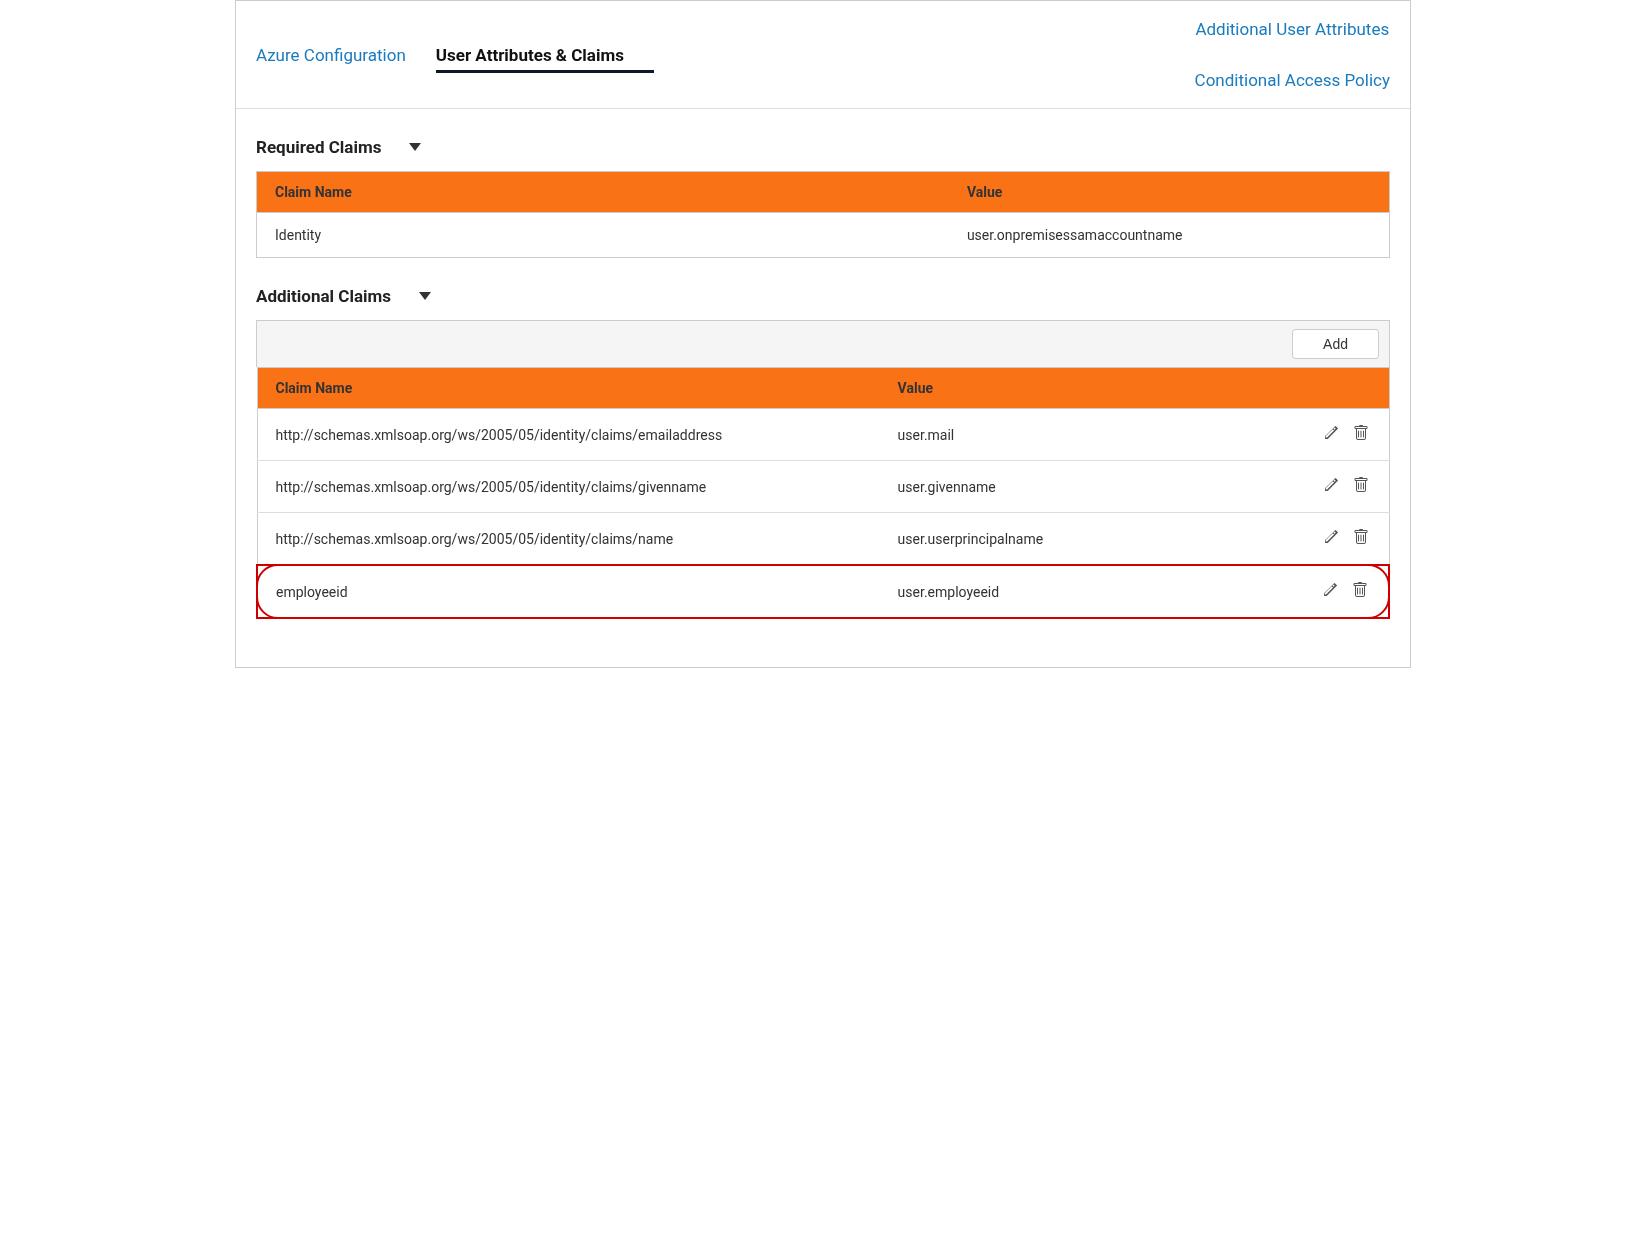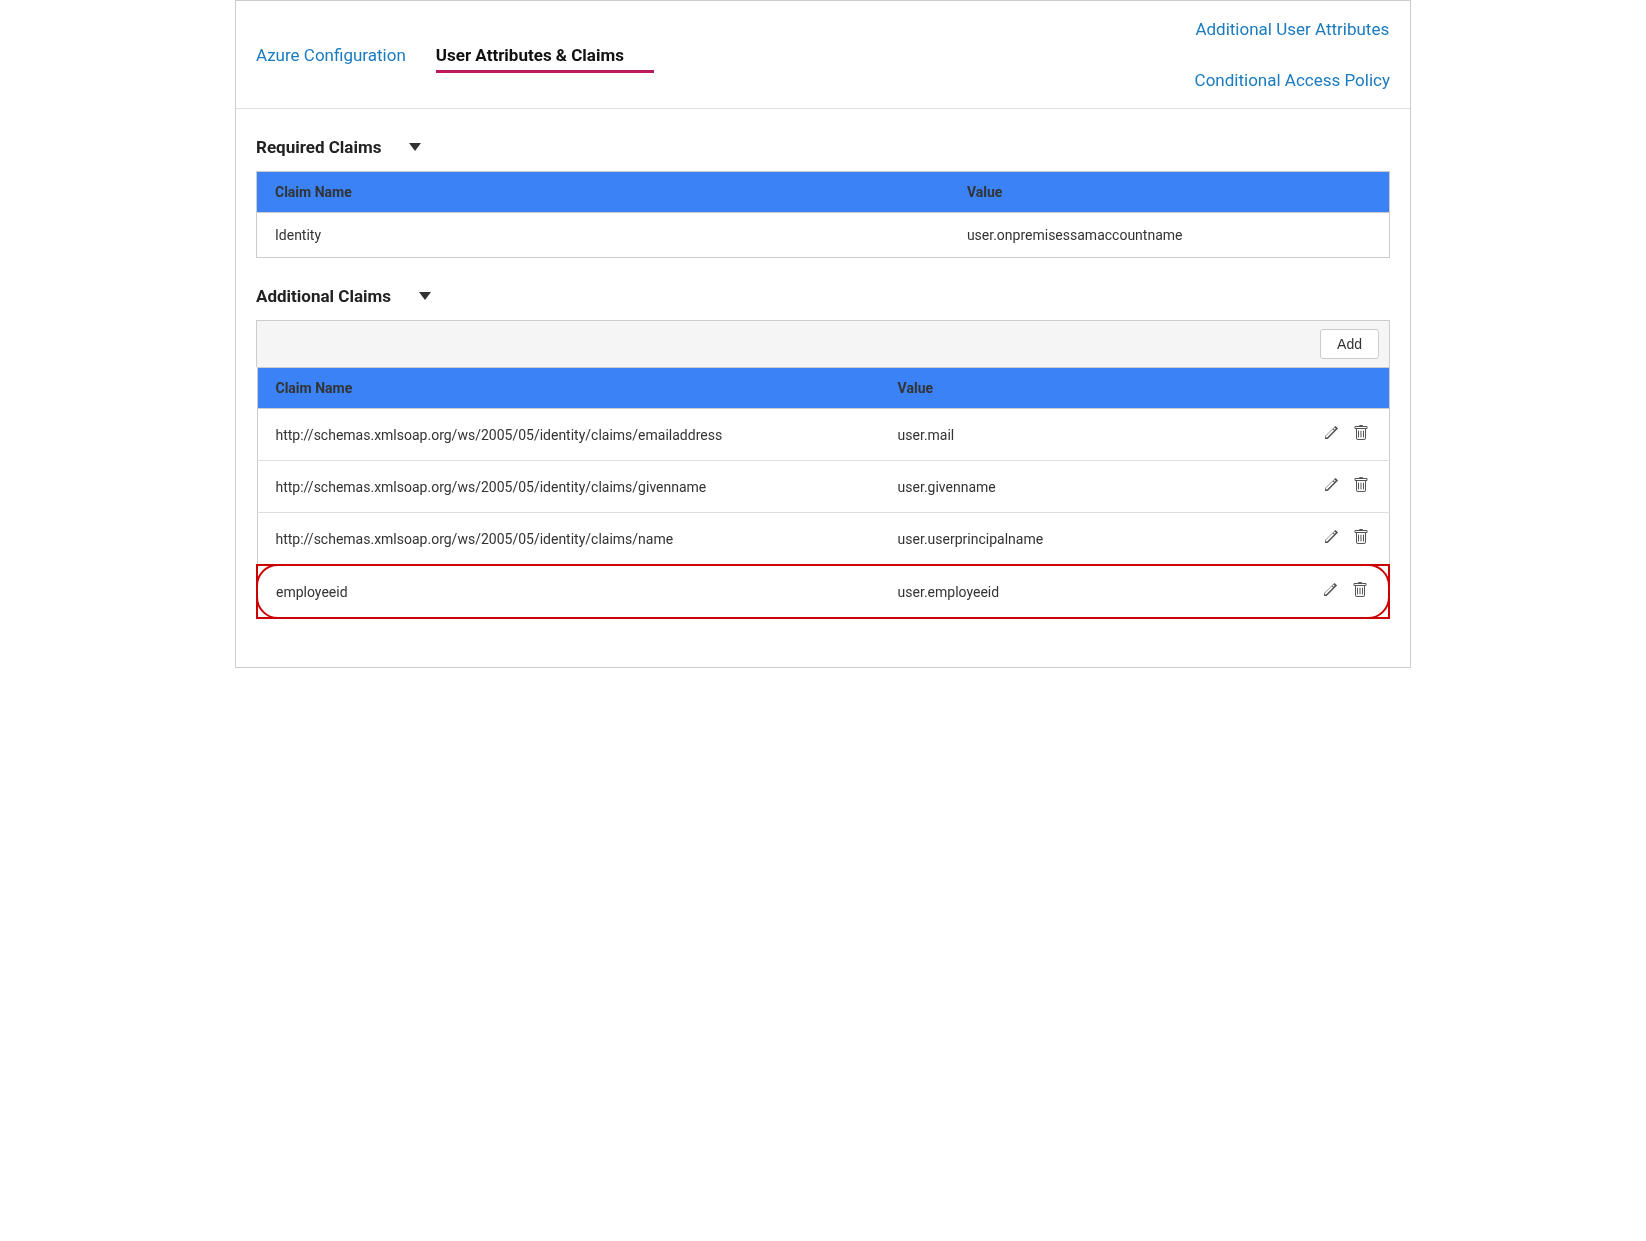--- a/index.html
+++ b/index.html
@@ -31,21 +31,21 @@
       font-weight: 400;
       color: #1a7bbf;
       cursor: pointer;
       padding: 8px 30px 8px 0;
       text-decoration: none;
     }
 
     .nav-item.active {
       color: #111;
       font-weight: 700;
-      border-bottom: 3px solid #be185d;
+      border-bottom: 3px solid #0f172a;
       padding-bottom: 5px;
     }
 
     .nav-right {
       margin-left: auto;
       display: flex;
       flex-direction: column;
       align-items: center;
       gap: 27px;
     }
@@ -84,21 +84,21 @@
 
     
     .claims-table {
       width: 100%;
       border-collapse: collapse;
       border: 1px solid #ccc;
       margin-bottom: 28px;
     }
 
     .claims-table th {
-      background: #3b82f6;
+      background: #f97316;
       text-align: left;
       padding: 12px 18px;
       font-weight: 700;
       font-size: 14px;
       color: #333;
       border-bottom: 1px solid #ccc;
     }
 
     .claims-table td {
       padding: 14px 18px;
@@ -123,21 +123,21 @@
       padding: 8px 10px;
       background: #f5f5f5;
       border: 1px solid #ccc;
       border-bottom: none;
     }
 
     .add-button {
       background: #fff;
       border: 1px solid #ccc;
       border-radius: 3px;
-      padding: 6px 16px;
+      padding: 6px 30px;
       font-size: 14px;
       cursor: pointer;
       color: #333;
     }
 
     
     .action-icons {
       display: flex;
       gap: 10px;
       justify-content: flex-end;

